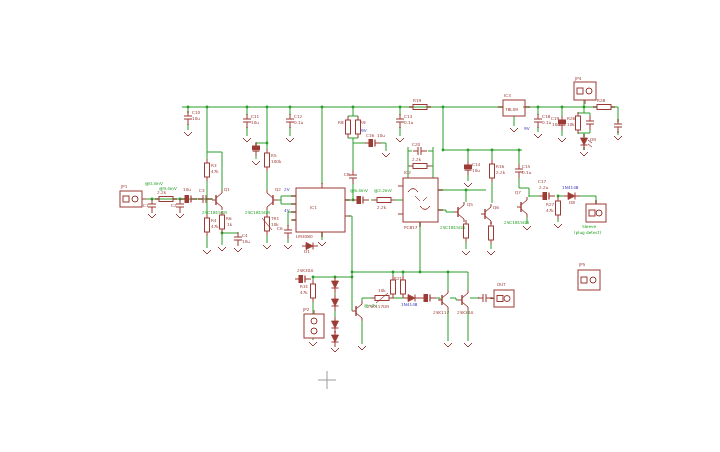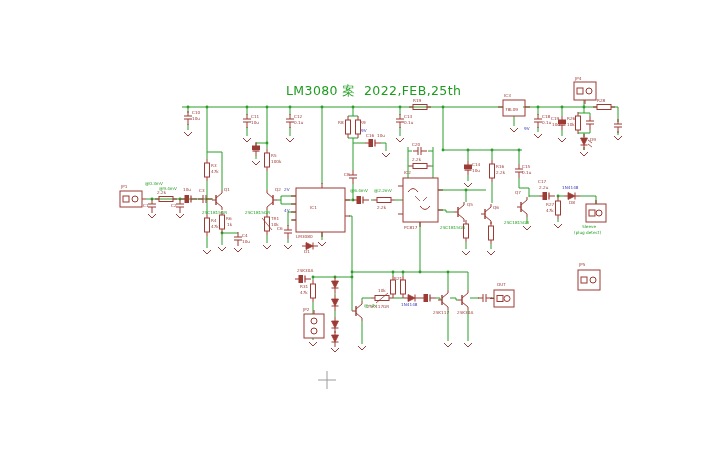--- a/index.html
+++ b/index.html
@@ -605,14 +605,13 @@
       <text x="364" y="307" fill="#1d9c1d" font-size="4.2" font-family="DejaVu Sans, sans-serif">@+2v</text>
       <text x="284" y="191" fill="#3b3bbd" font-size="4.2" font-family="DejaVu Sans, sans-serif">2V</text>
       <text x="284" y="212" fill="#3b3bbd" font-size="4.2" font-family="DejaVu Sans, sans-serif">4V</text>
       <text x="361" y="132" fill="#3b3bbd" font-size="4.2" font-family="DejaVu Sans, sans-serif">9V</text>
       <text x="524" y="130" fill="#3b3bbd" font-size="4.2" font-family="DejaVu Sans, sans-serif">9V</text>
       <text x="562" y="189" fill="#3b3bbd" font-size="4.2" font-family="DejaVu Sans, sans-serif">1N4148</text>
       <text x="401" y="306" fill="#3b3bbd" font-size="4.2" font-family="DejaVu Sans, sans-serif">1N4148</text>
       <line x1="318" y1="380" x2="336" y2="380" stroke="#9c9c9c" stroke-width="1"></line>
       <line x1="327" y1="371" x2="327" y2="389" stroke="#9c9c9c" stroke-width="1"></line>
     </svg>
-  <div id="title">LM3080 案  2022,FEB,25th</div>
 </div>
 
 </body></html>

